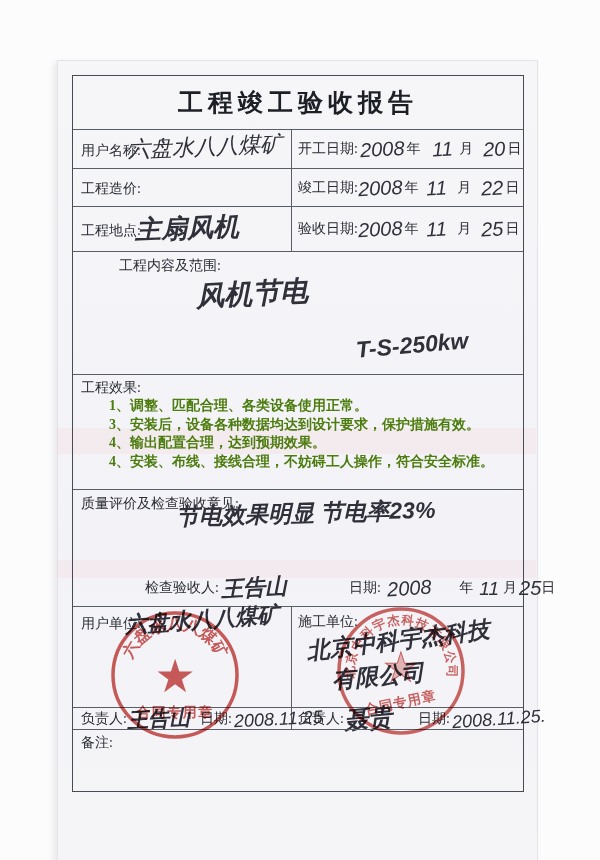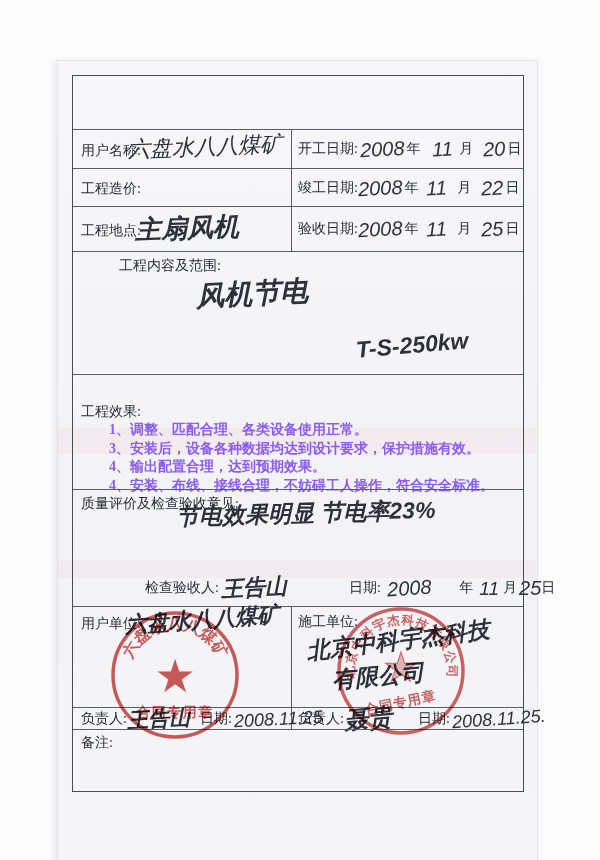--- a/index.html
+++ b/index.html
@@ -17,34 +17,37 @@
   .cell-l{position:absolute;left:0;top:0;bottom:0;width:218px;}
   .cell-r{position:absolute;left:219px;top:0;bottom:0;right:0;}
   .lbl{font-size:14px;font-weight:400;color:#2b2d35;white-space:nowrap;}
   .title{width:100%;text-align:center;font-family:"Liberation Sans","DejaVu Sans",sans-serif;
          font-weight:bold;font-size:25px;letter-spacing:5px;color:#1d1f26;line-height:52px;}
   .hw{font-family:"Liberation Sans","DejaVu Sans",sans-serif;font-style:italic;
       color:#30303a;display:inline-block;white-space:nowrap;line-height:1;}
   .datebits{display:flex;align-items:center;height:100%;padding-left:6px;}
   .datebits .hw{font-size:20px;transform:rotate(-3deg);}
   .datebits .unit{margin:0 2px;}
-  .effect-item{font-size:14px;font-weight:600;color:#8b5cf6;line-height:18.6px;padding-left:28px;white-space:nowrap;}
+  .effect-item{font-size:14px;font-weight:600;color:#4d7c0f;line-height:18.6px;padding-left:28px;white-space:nowrap;}
   .stamp{position:absolute;mix-blend-mode:multiply;opacity:.85;}
   .abs{position:absolute;}
 </style>
 </head>
 <body>
 
 <div class="page">
   <div class="paper"></div>
   <div class="scan-streak" style="top:428px;height:26px;"></div>
   <div class="scan-streak" style="top:560px;height:18px;"></div>
 
   <div class="table">
 
+    <div class="t-row first" style="top:0;height:53px;">
+      <div class="title">工程竣工验收报告</div>
+    </div>
 
     <div class="t-row" style="top:53px;height:39px;">
       <div class="vline"></div>
       <div class="cell-l">
         <span class="lbl abs" style="left:8px;top:12px;">用户名称:</span>
         <span class="hw abs" style="left:55px;top:6px;font-size:22px;transform:rotate(-2deg);">六盘水八八煤矿</span>
       </div>
       <div class="cell-r">
         <div class="datebits">
           <span class="lbl">开工日期:</span>
@@ -96,21 +99,21 @@
     </div>
 
     <div class="t-row" style="top:175px;height:123px;">
       <span class="lbl abs" style="left:8px;top:5px;margin-left:38px;">工程内容及范围:</span>
       <span class="hw abs" style="left:123px;top:28px;font-size:28px;font-weight:600;transform:rotate(-3deg);">风机节电</span>
       <span class="hw abs" style="left:283px;top:82px;font-size:23px;font-weight:600;transform:rotate(-5deg);">T-S-250kw</span>
     </div>
 
     <div class="t-row" style="top:298px;height:115px;">
       <div style="padding:4px 6px 0 8px;">
-        <div class="lbl" style="line-height:18px;margin-top:24px;">工程效果:</div>
+        <div class="lbl" style="line-height:18px;">工程效果:</div>
         <div class="effect-item">1、调整、匹配合理、各类设备使用正常。</div>
         <div class="effect-item">3、安装后，设备各种数据均达到设计要求，保护措施有效。</div>
         <div class="effect-item">4、输出配置合理，达到预期效果。</div>
         <div class="effect-item">4、安装、布线、接线合理，不妨碍工人操作，符合安全标准。</div>
       </div>
     </div>
 
     <div class="t-row" style="top:413px;height:117px;">
       <span class="lbl abs" style="left:8px;top:5px;">质量评价及检查验收意见:</span>
       <span class="hw abs" style="left:103px;top:12px;font-size:23px;font-weight:600;transform:rotate(-1.5deg);">节电效果明显 节电率23%</span>

